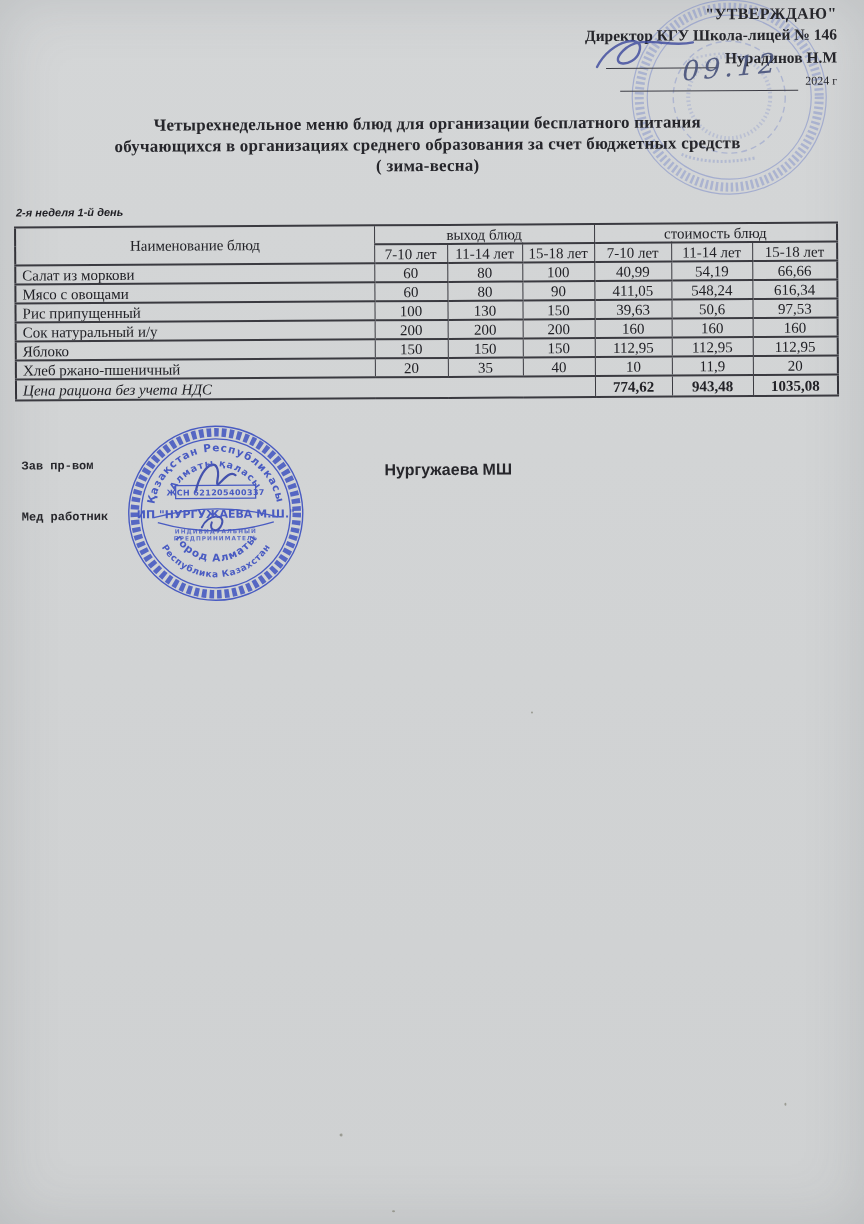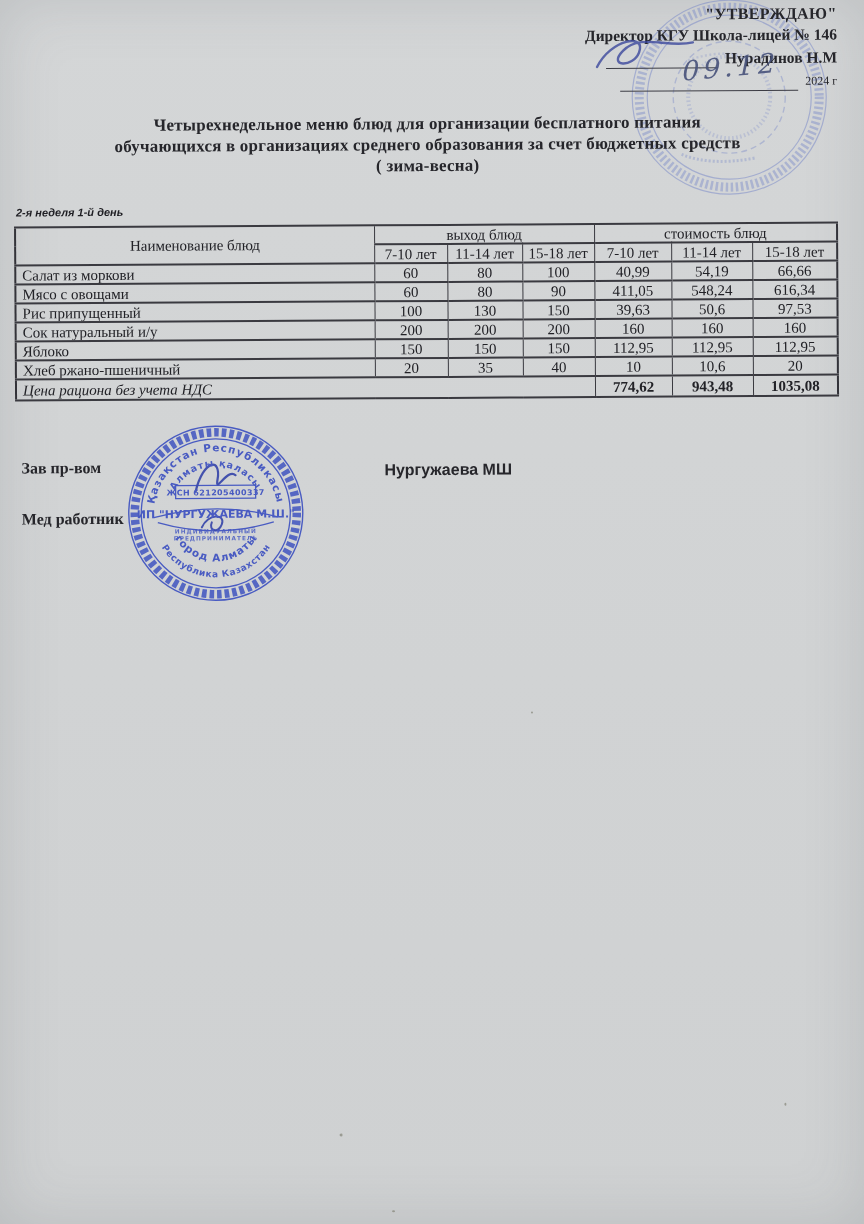--- a/index.html
+++ b/index.html
@@ -48,22 +48,22 @@
     border:1px solid #3a3a40; border-top-width:2px; border-bottom-width:2px;
     padding:0; height:17px; line-height:16px; font-weight:400; overflow:hidden; white-space:nowrap;
   }
   .menu-table { border:2px solid #333339; }
   .menu-table .center { text-align:center; }
   .menu-table .dish { text-align:left; padding-left:6px; }
   .menu-table .total-name { font-style:italic; text-align:left; padding-left:6px; height:19px; }
   .menu-table .total-val { font-weight:700; text-align:center; height:19px; }
 
   
-  .foot-label { position:absolute; left:22px; font-family:Liberation Serif, serif;
-                font-size:16px; font-weight:600; color:#26262b; }
+  .foot-label { position:absolute; left:22px; font-family:Liberation Mono, monospace;
+                font-size:12px; font-weight:600; color:#26262b; }
   .foot-name  { position:absolute; left:385px; top:455px; font-family:"Liberation Sans", sans-serif;
                 font-size:16px; font-weight:600; color:#26262b;margin-top:6px; }
 
   .speck { position:absolute; background:#70705f; border-radius:50%; opacity:.55; }
 </style>
 </head>
 <body>
 
 <div class="sheet">
   <div class="content">
@@ -181,21 +181,21 @@
         <td class="center num">112,95</td>
         <td class="center num">112,95</td>
       </tr>
 
       <tr>
         <td class="dish">Хлеб ржано-пшеничный</td>
         <td class="center num">20</td>
         <td class="center num">35</td>
         <td class="center num">40</td>
         <td class="center num">10</td>
-        <td class="center num">10,6</td>
+        <td class="center num">11,9</td>
         <td class="center num">20</td>
       </tr>
     </tbody>
       <tfoot>
         <tr>
           <td colspan="4" class="total-name">Цена рациона без  учета НДС</td>
           <td class="total-val">774,62</td>
           <td class="total-val">943,48</td>
           <td class="total-val">1035,08</td>
         </tr>

